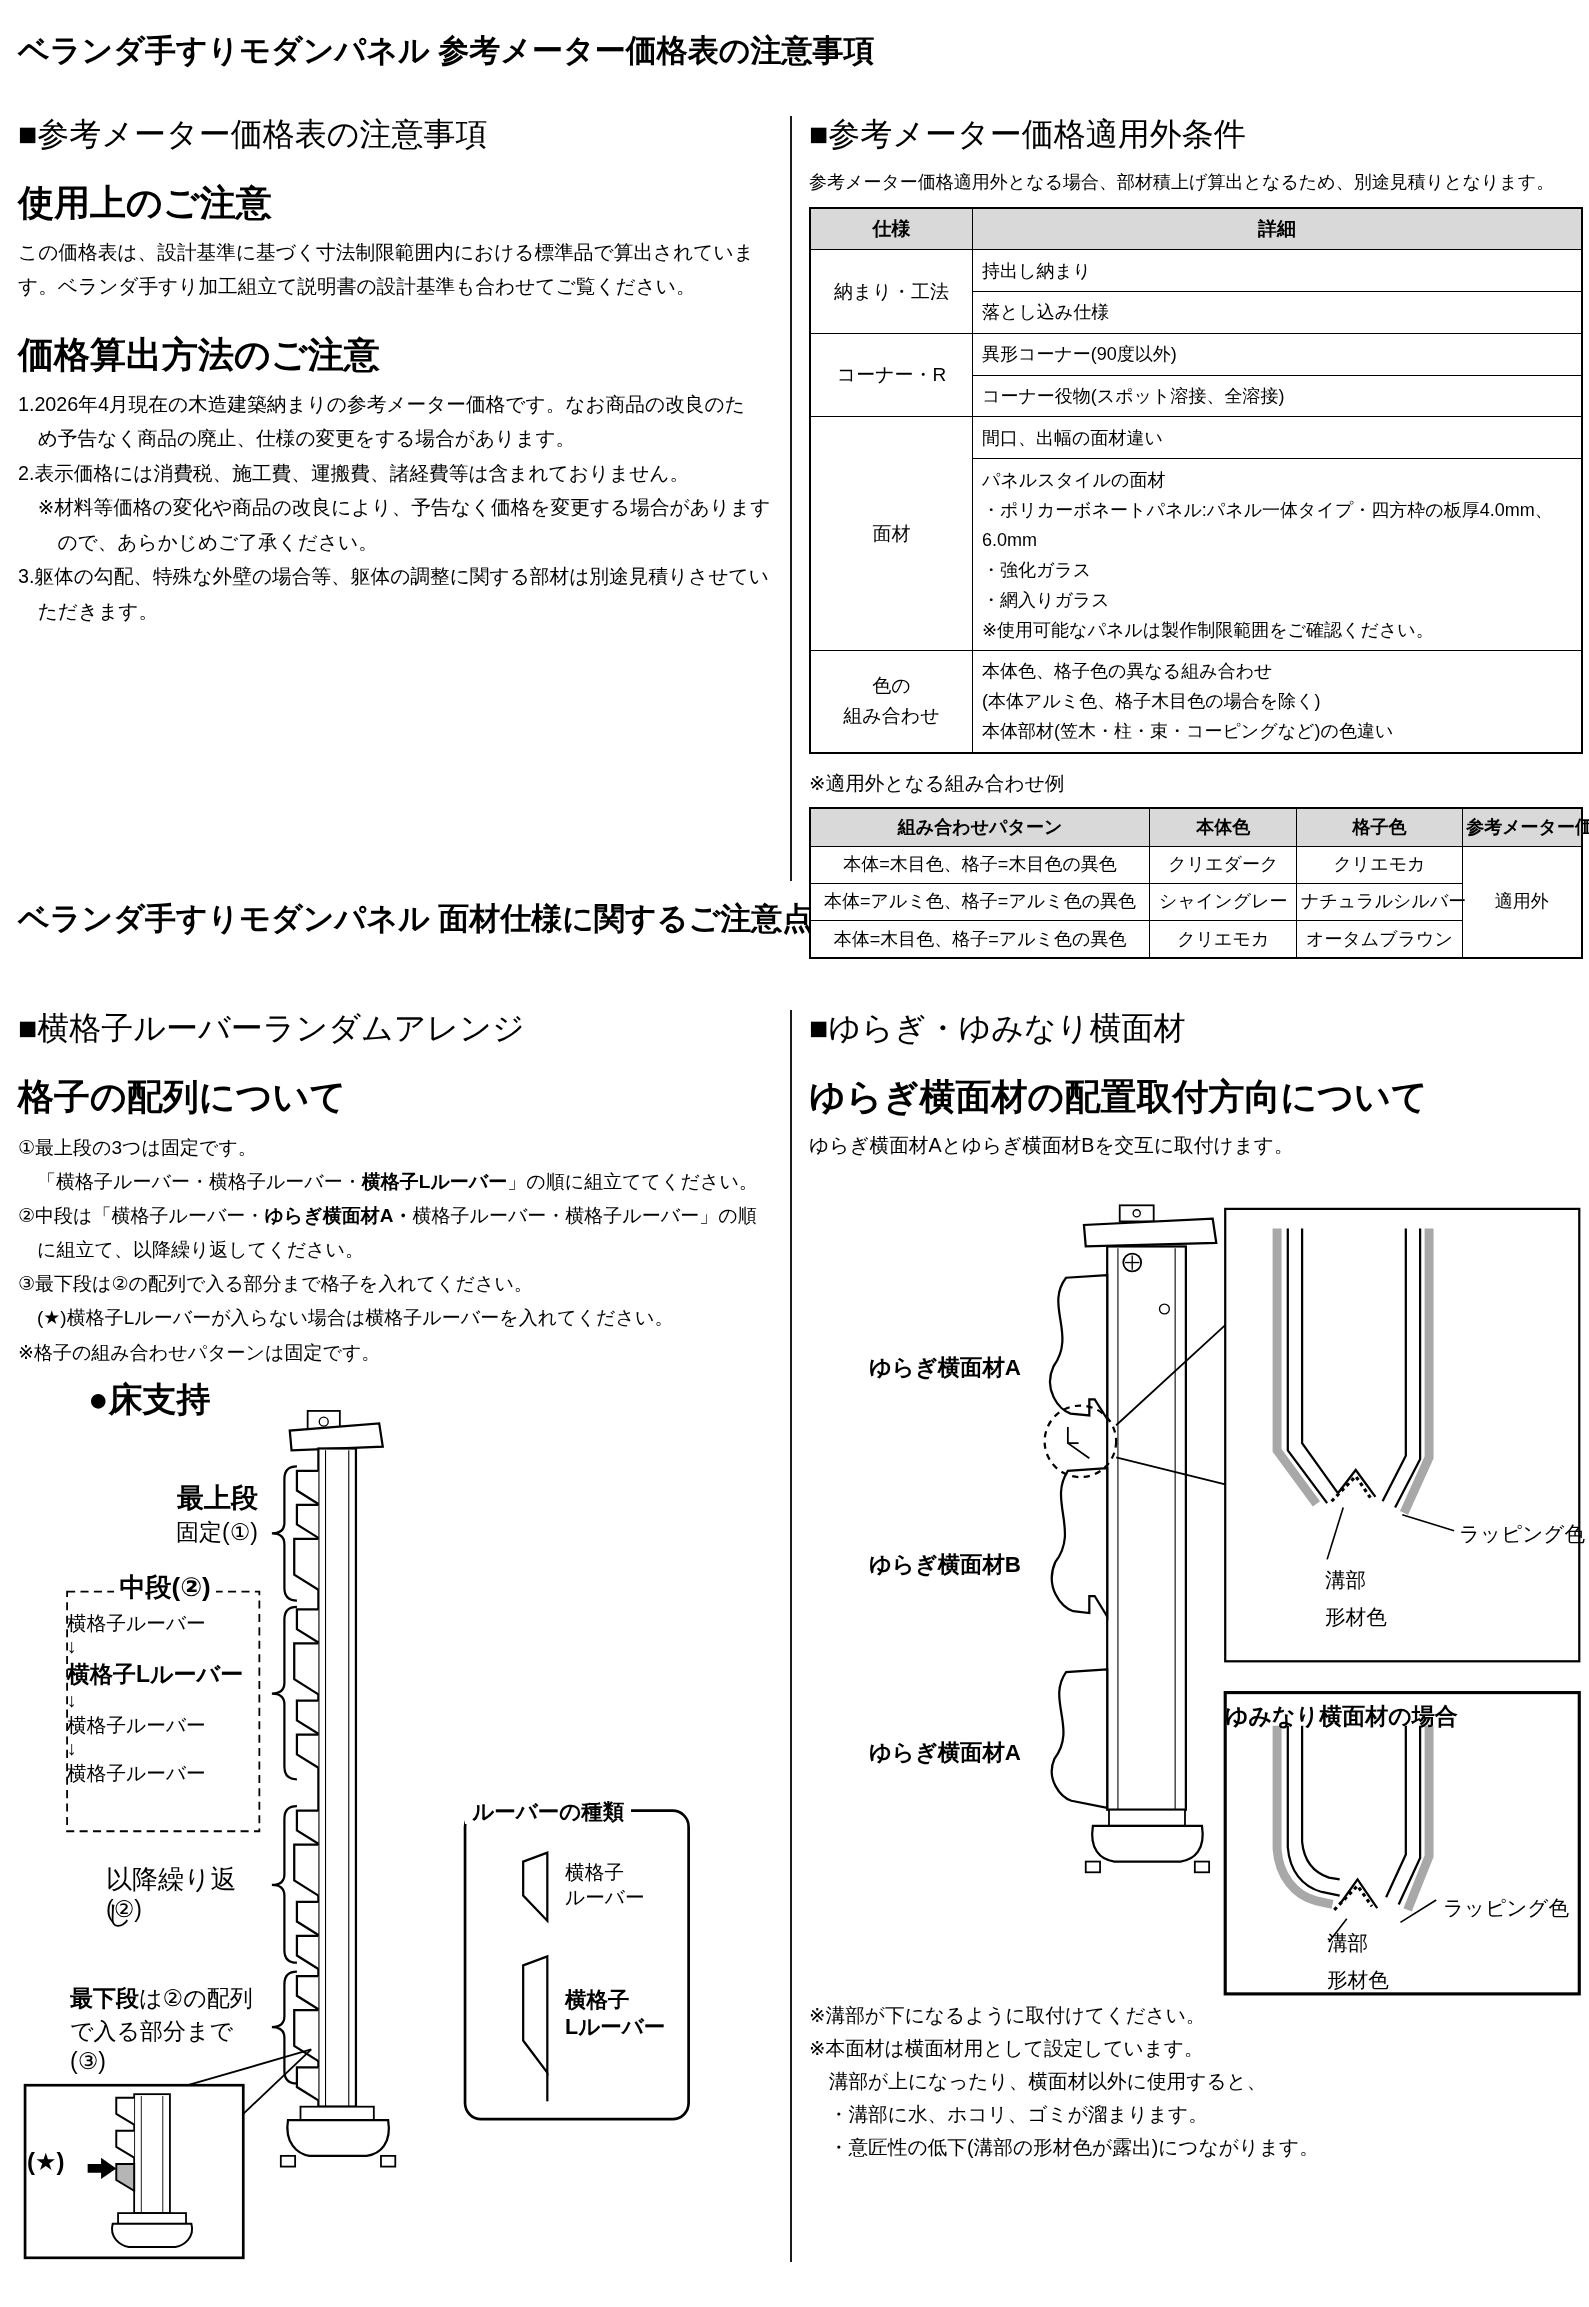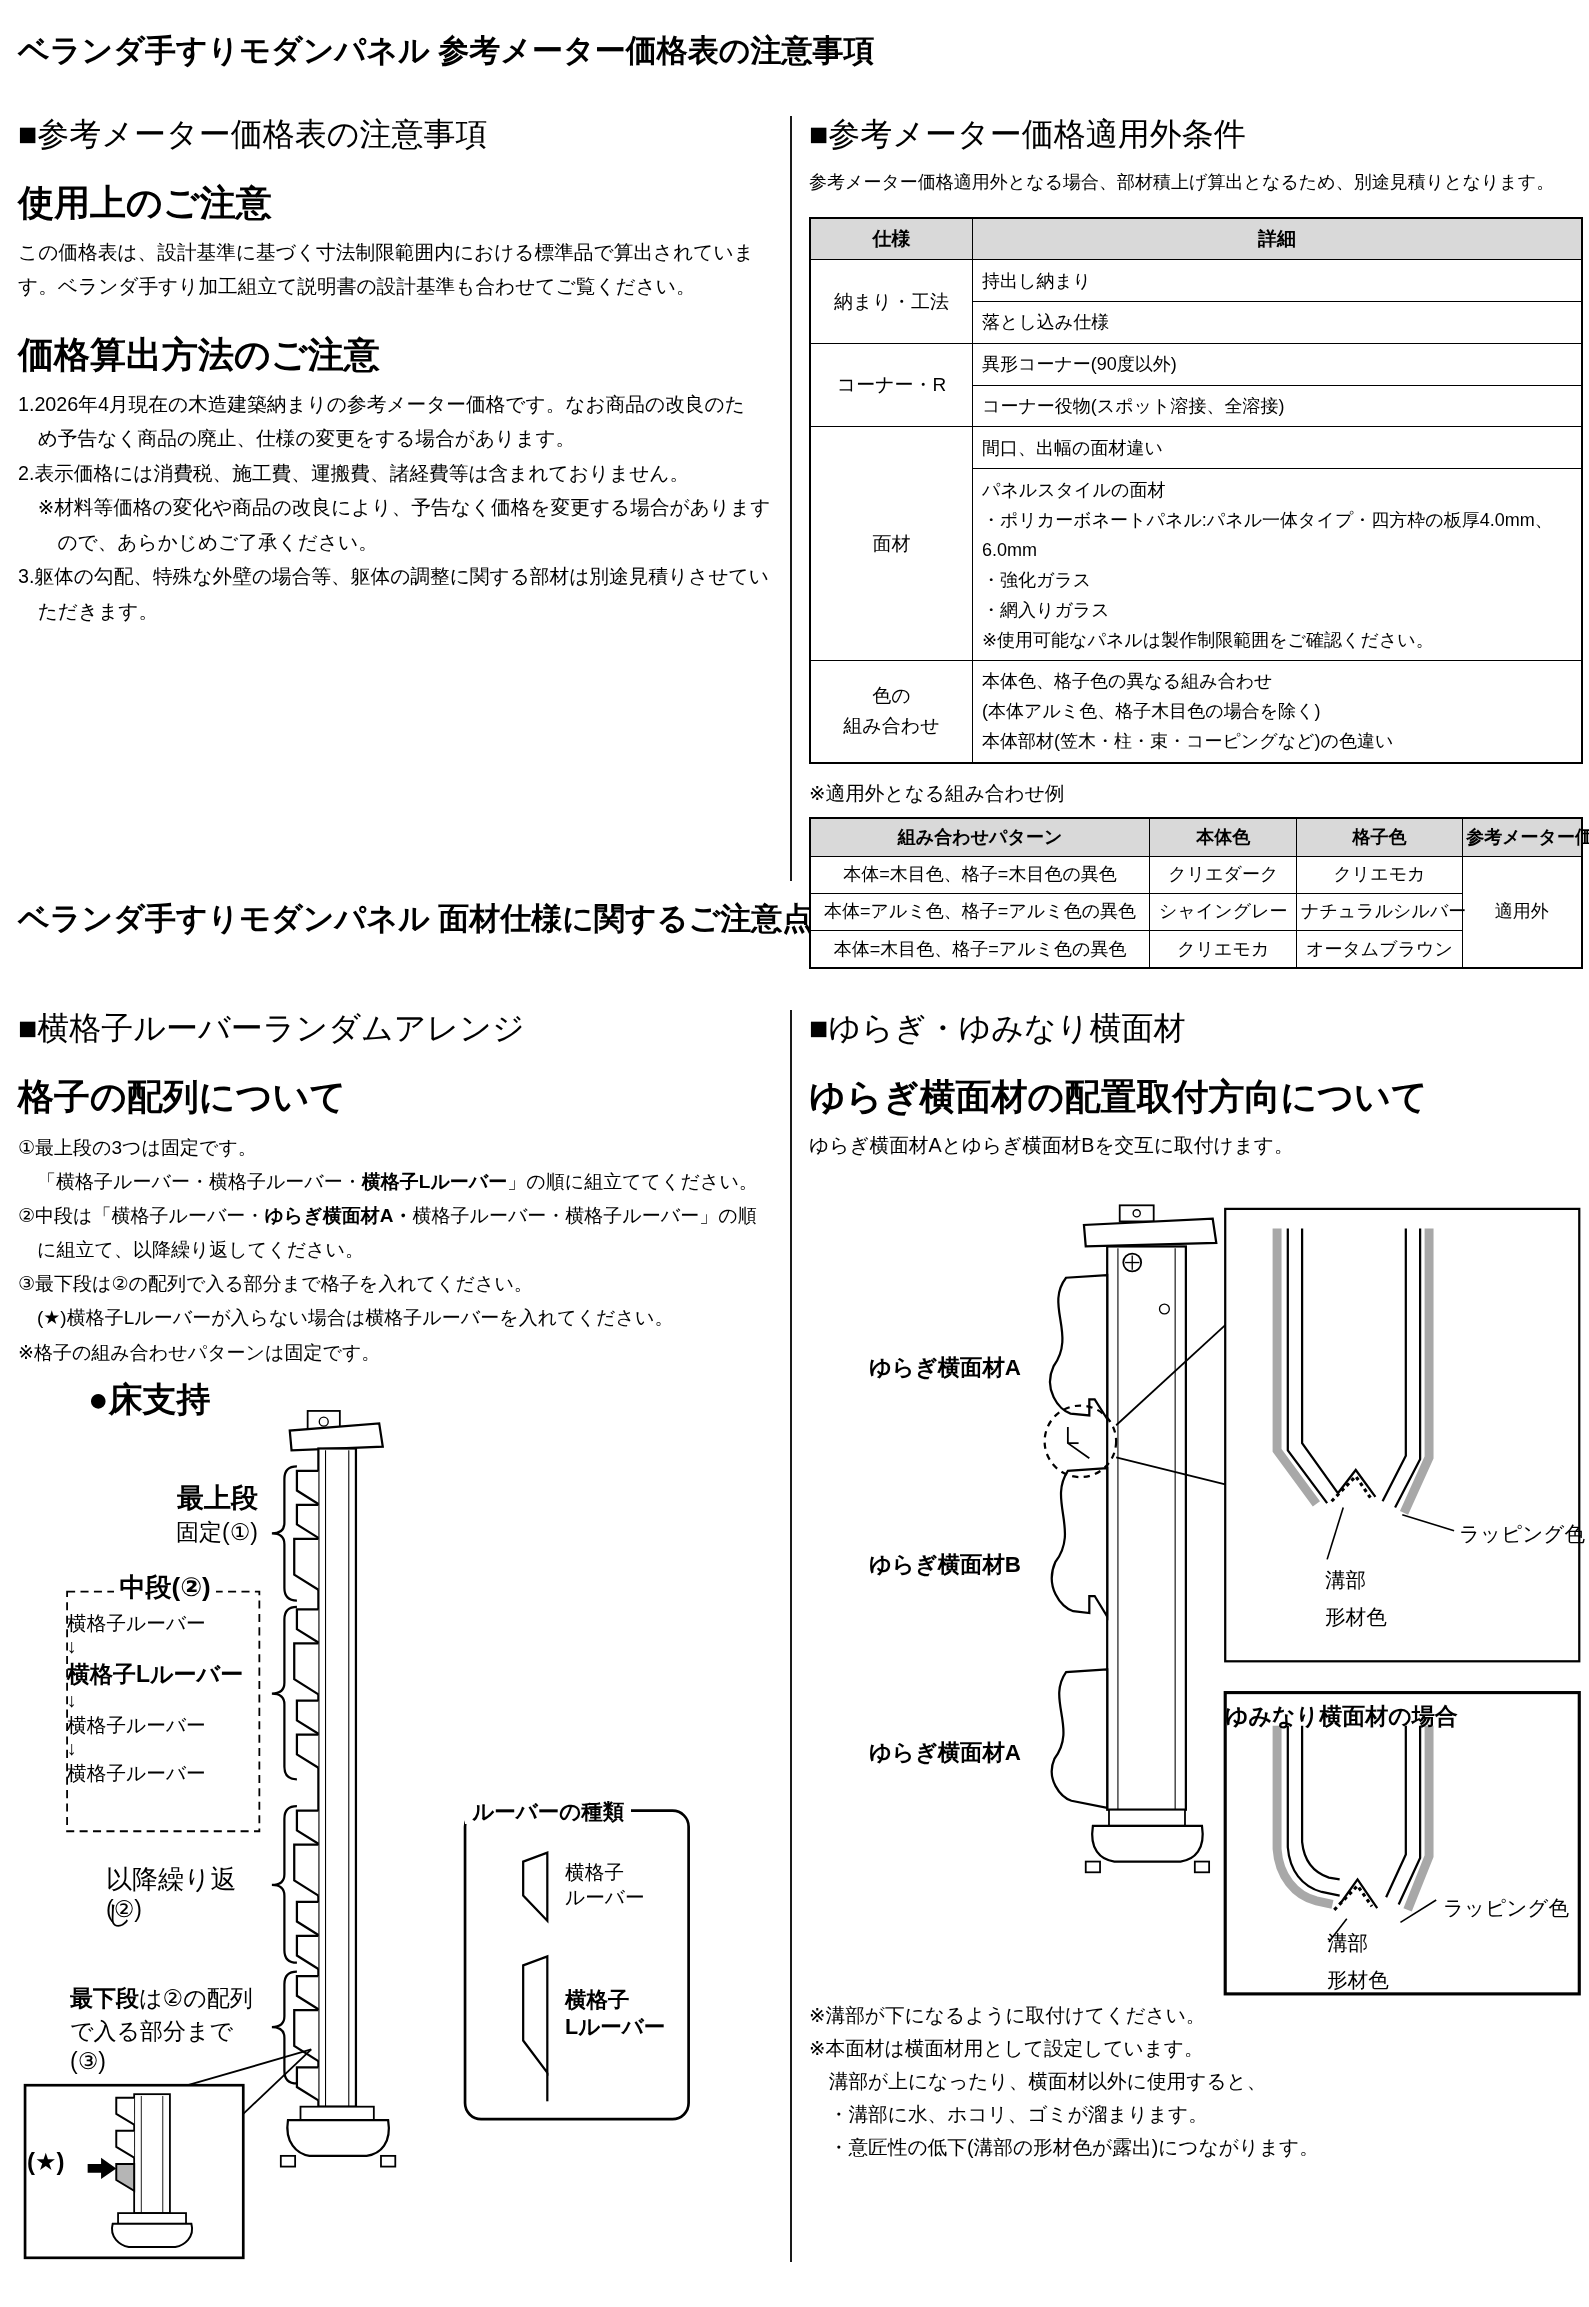--- a/index.html
+++ b/index.html
@@ -50,21 +50,21 @@
 3.躯体の勾配、特殊な外壁の場合等、躯体の調整に関する部材は別途見積りさせてい
 　ただきます。</div>
   </div>
 
   <div class="divider" style="left:790px;top:116px;height:765px"></div>
 
   <div class="abs" style="left:809px;top:113px;width:774px">
     <div class="h2">■参考メーター価格適用外条件</div>
     <div style="font-size:18px;margin-top:12.5px;white-space:nowrap">参考メーター価格適用外となる場合、部材積上げ算出となるため、別途見積りとなります。</div>
 
-    <table class="spec" style="margin-top:23px">
+    <table class="spec" style="margin-top:13px">
       <tbody>
           <tr>
         <th style="width:143px">仕様</th>
         <th>詳細</th>
       </tr>
       <tr>
         <td class="lbl" rowspan="2">納まり・工法</td>
         <td>持出し納まり</td>
       </tr>
       <tr>

